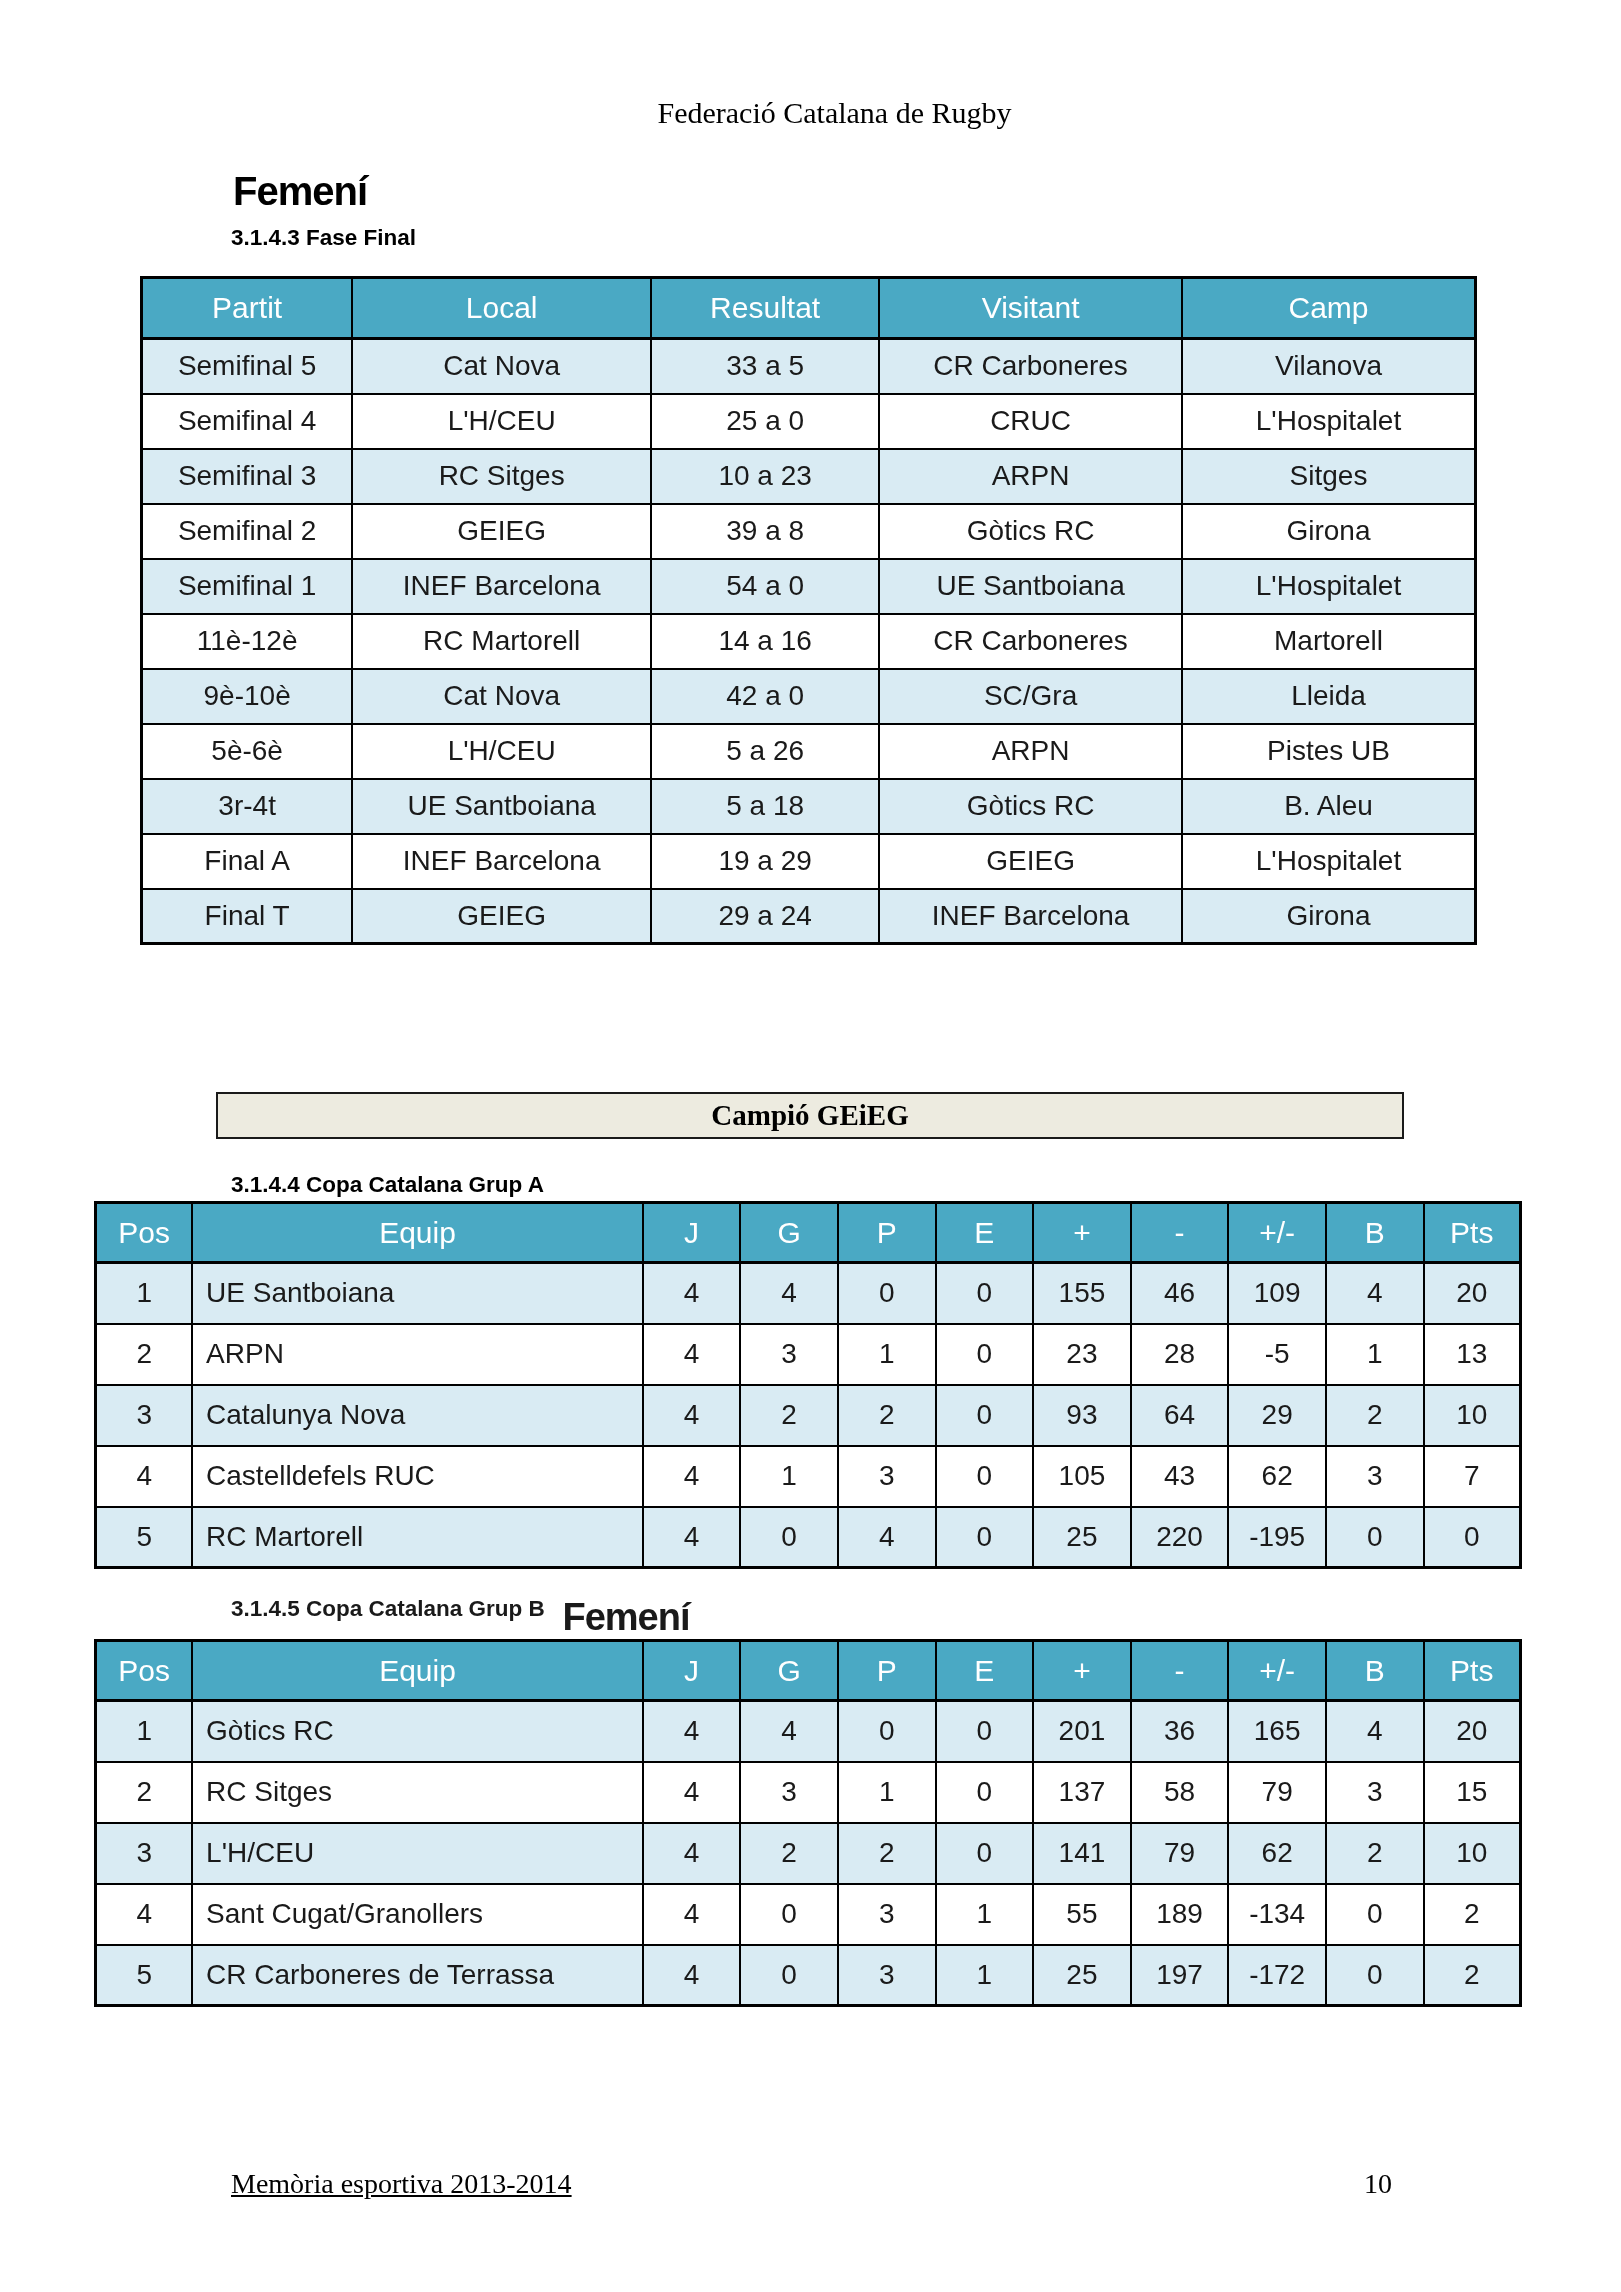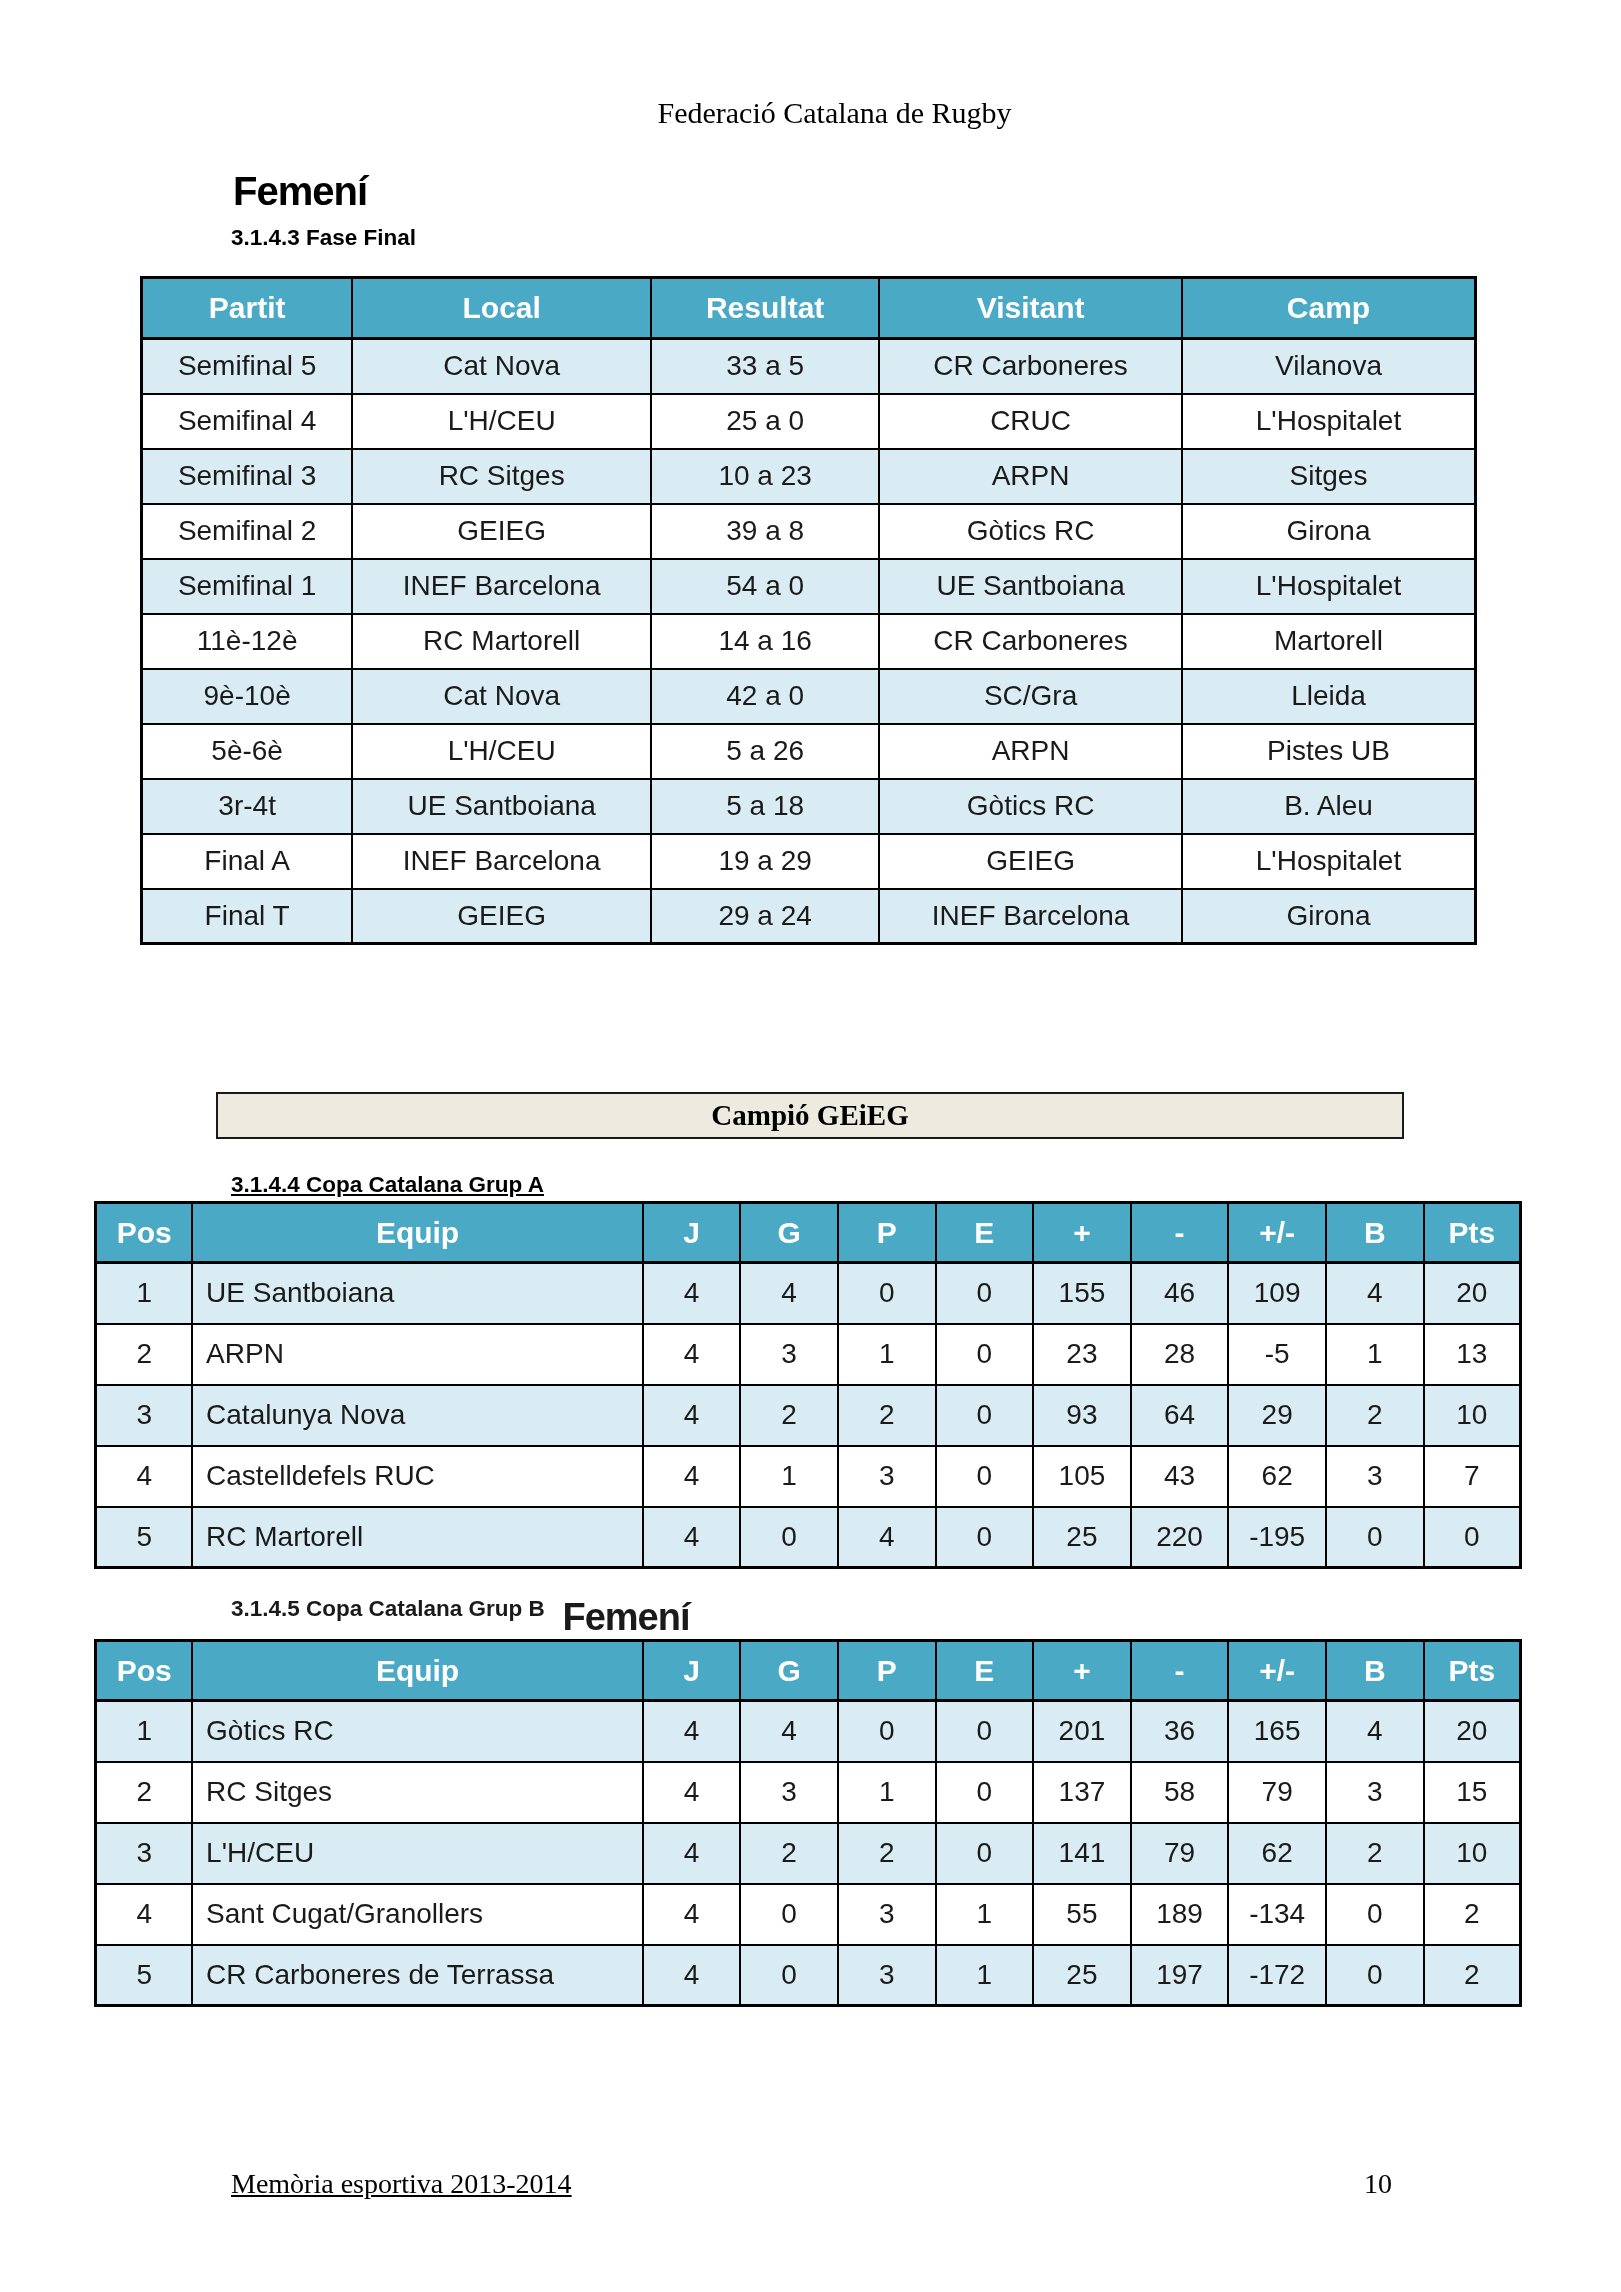--- a/index.html
+++ b/index.html
@@ -20,38 +20,38 @@
   .title-femeni {
     position:absolute; top:169px; left:233px;
     font-size:40px; font-weight:bold; color:#000;
     letter-spacing:-1px;
   }
   .sec-heading {
     position:absolute;
     font-size:22.5px; font-weight:bold; color:#000;
   }
   .h-fase  { top:225px; left:231px; }
-  .h-grupa { top:1172px; left:231px;text-decoration:underline; }
+  .h-grupa { top:1172px; left:231px; }
   .h-grupb-row {
     position:absolute; top:1596px; left:231px;
     display:flex; align-items:flex-start; gap:17.6px;
   }
   .h-grupb-row .num { font-size:22.5px; font-weight:bold; }
   .h-grupb-row .sub { font-size:38px; font-weight:bold; letter-spacing:-1px; }
 
   table { border-collapse:collapse; table-layout:fixed; position:absolute; border:3.9px solid #000; }
   th, td {
     border:2px solid #000;
     text-align:center; vertical-align:middle;
     white-space:nowrap; overflow:hidden;
     padding:0 3.9px;
   }
   thead th {
     background:#4AA9C4; color:#ffffff;
-    font-weight:bold; font-size:30px;
+    font-weight:normal; font-size:30px;
     border-bottom:3.9px solid #000;
   }
   tbody td { font-size:28px; background:#ffffff; }
   tbody tr:nth-child(odd) td { background:#D9EBF3; }
 
   .t1 { top:276px; left:140px; width:1337px; }
   .t1 thead tr { height:61px; }
   .t1 tbody tr { height:55px; }
 
   .standings { left:94px; width:1428px; }

